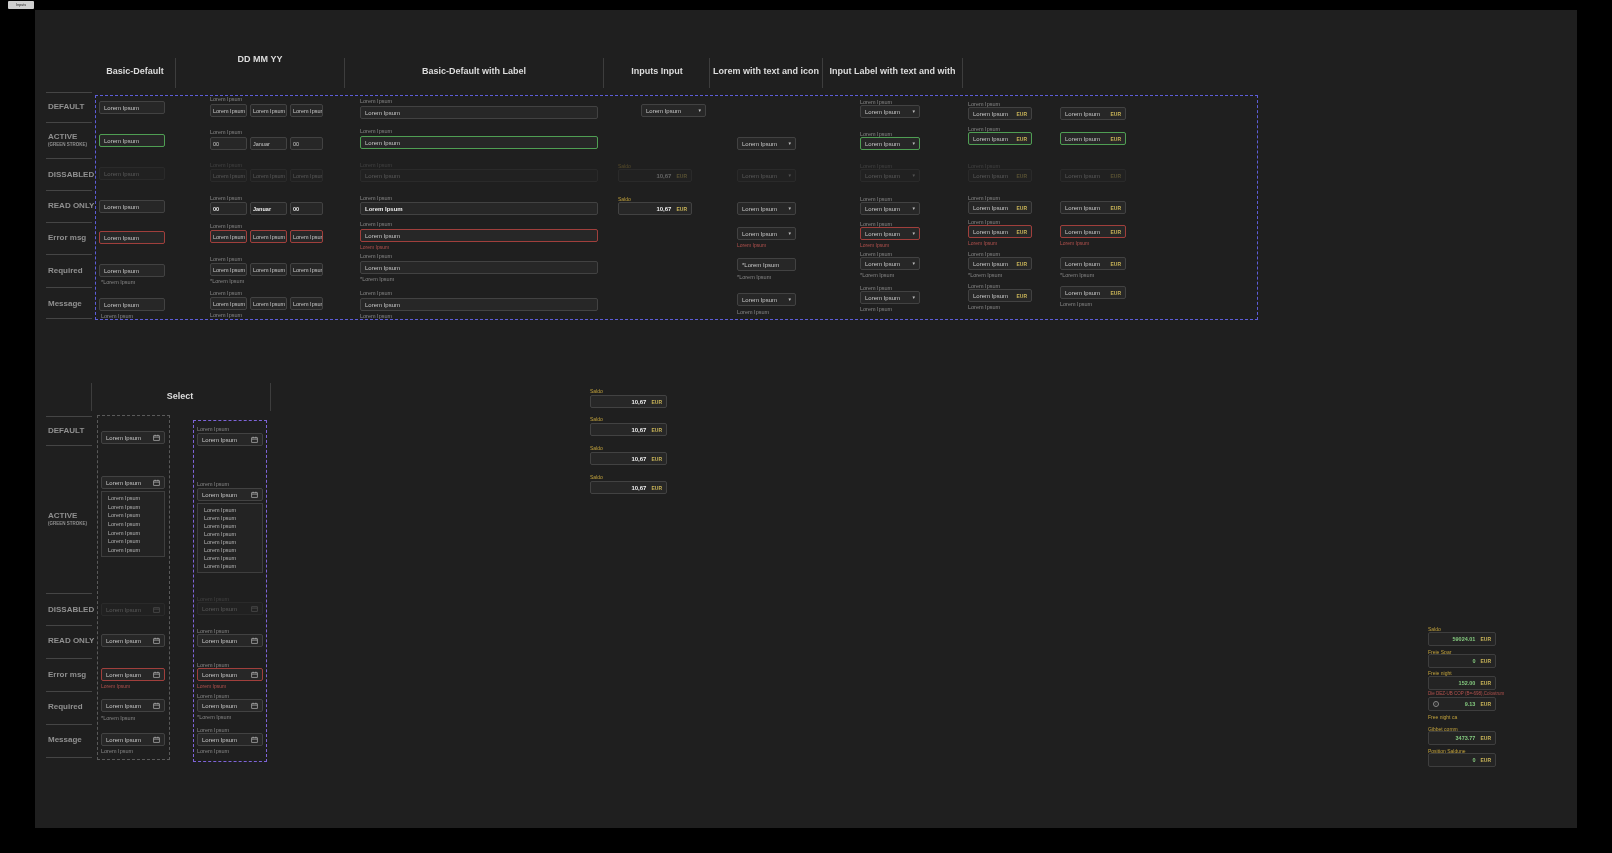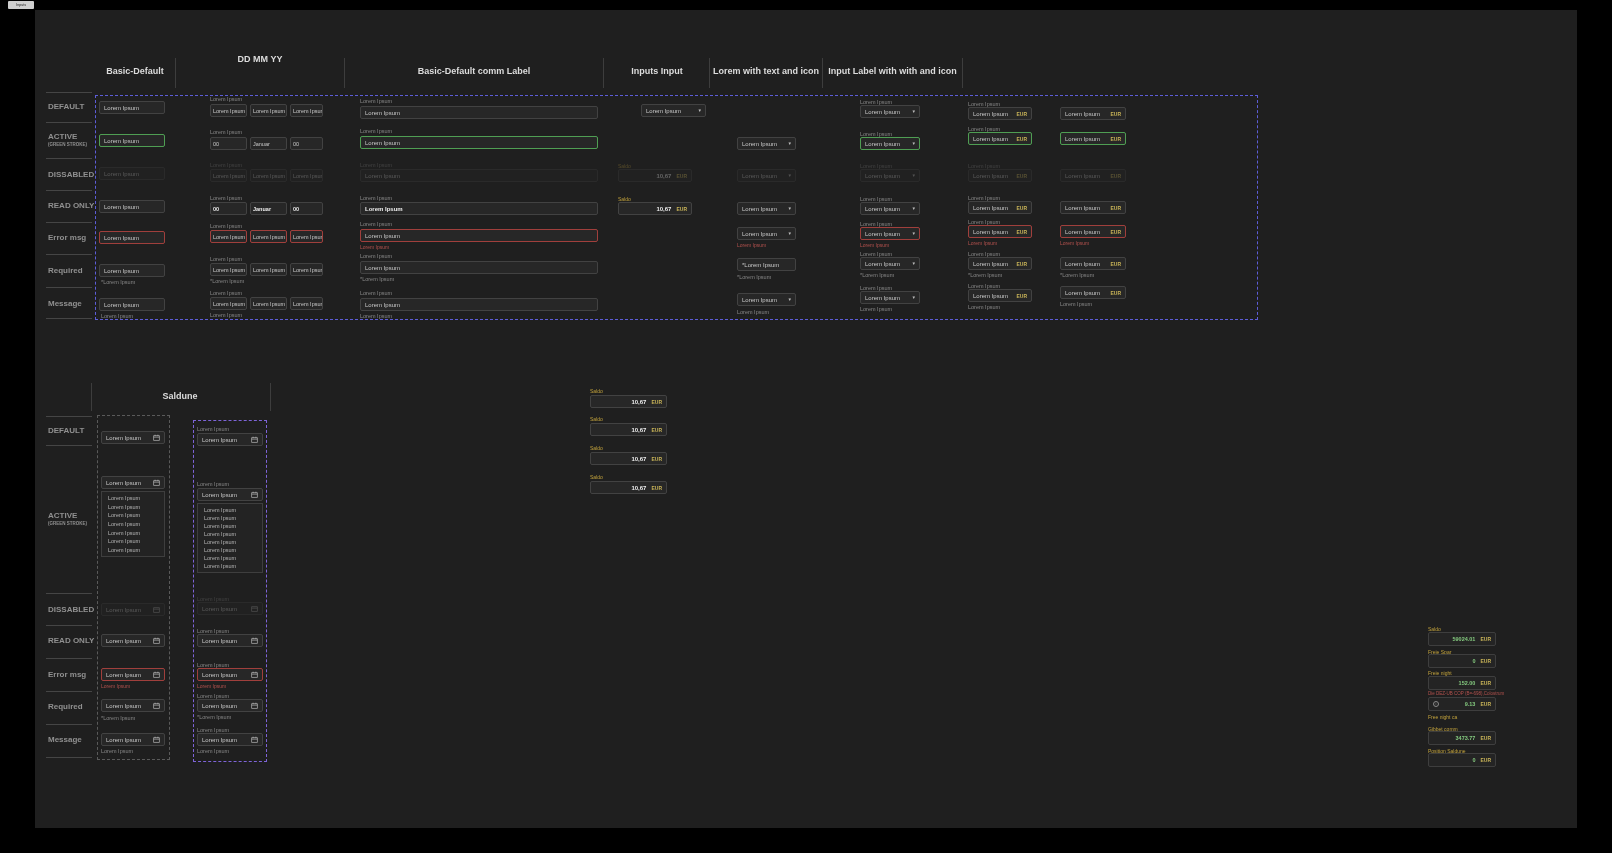--- a/index.html
+++ b/index.html
@@ -41,24 +41,24 @@
 </head>
 <body>
 
 <div class="abs canvas"></div>
 <div class="abs tab">
     <span>Inputs</span>
   </div>
 
 <div class="abs hdr" style="left:95px;top:66px;width:80px">Basic-Default</div>
 <div class="abs hdr" style="left:176px;top:54px;width:168px">DD MM YY</div>
-<div class="abs hdr" style="left:345px;top:66px;width:258px">Basic-Default comm Label</div>
+<div class="abs hdr" style="left:345px;top:66px;width:258px">Basic-Default with Label</div>
 <div class="abs hdr" style="left:604px;top:66px;width:106px">Inputs Input</div>
 <div class="abs hdr" style="left:710px;top:66px;width:112px">Lorem with text and icon</div>
-<div class="abs hdr" style="left:823px;top:66px;width:139px">Input Label with with and icon</div>
+<div class="abs hdr" style="left:823px;top:66px;width:139px">Input Label with text and with</div>
 <div class="abs vline" style="left:175px;top:58px;height:30px"></div>
 <div class="abs vline" style="left:344px;top:58px;height:30px"></div>
 <div class="abs vline" style="left:603px;top:58px;height:30px"></div>
 <div class="abs vline" style="left:709px;top:58px;height:30px"></div>
 <div class="abs vline" style="left:822px;top:58px;height:30px"></div>
 <div class="abs vline" style="left:962px;top:58px;height:30px"></div>
 
 <div class="abs hline" style="left:46px;top:92px;width:46px"></div>
 <div class="abs hline" style="left:46px;top:122px;width:46px"></div>
 <div class="abs hline" style="left:46px;top:158px;width:46px"></div>
@@ -285,21 +285,21 @@
     <span>Lorem Ipsum</span>
     <span class="eur">EUR</span>
   </div>
 <div class="abs note" style="left:1060px;top:272px">*Lorem Ipsum</div>
 <div class="abs inp" style="left:1060px;top:286px;width:66px">
     <span>Lorem Ipsum</span>
     <span class="eur">EUR</span>
   </div>
 <div class="abs note" style="left:1060px;top:301px">Lorem Ipsum</div>
 
-<div class="abs hdr" style="left:140px;top:391px;width:80px">Saldune</div>
+<div class="abs hdr" style="left:140px;top:391px;width:80px">Select</div>
 <div class="abs vline" style="left:91px;top:383px;height:28px"></div>
 <div class="abs vline" style="left:270px;top:383px;height:28px"></div>
 <div class="abs hline" style="left:46px;top:416px;width:46px"></div>
 <div class="abs hline" style="left:46px;top:445px;width:46px"></div>
 <div class="abs hline" style="left:46px;top:593px;width:46px"></div>
 <div class="abs hline" style="left:46px;top:625px;width:46px"></div>
 <div class="abs hline" style="left:46px;top:658px;width:46px"></div>
 <div class="abs hline" style="left:46px;top:691px;width:46px"></div>
 <div class="abs hline" style="left:46px;top:724px;width:46px"></div>
 <div class="abs hline" style="left:46px;top:757px;width:46px"></div>

